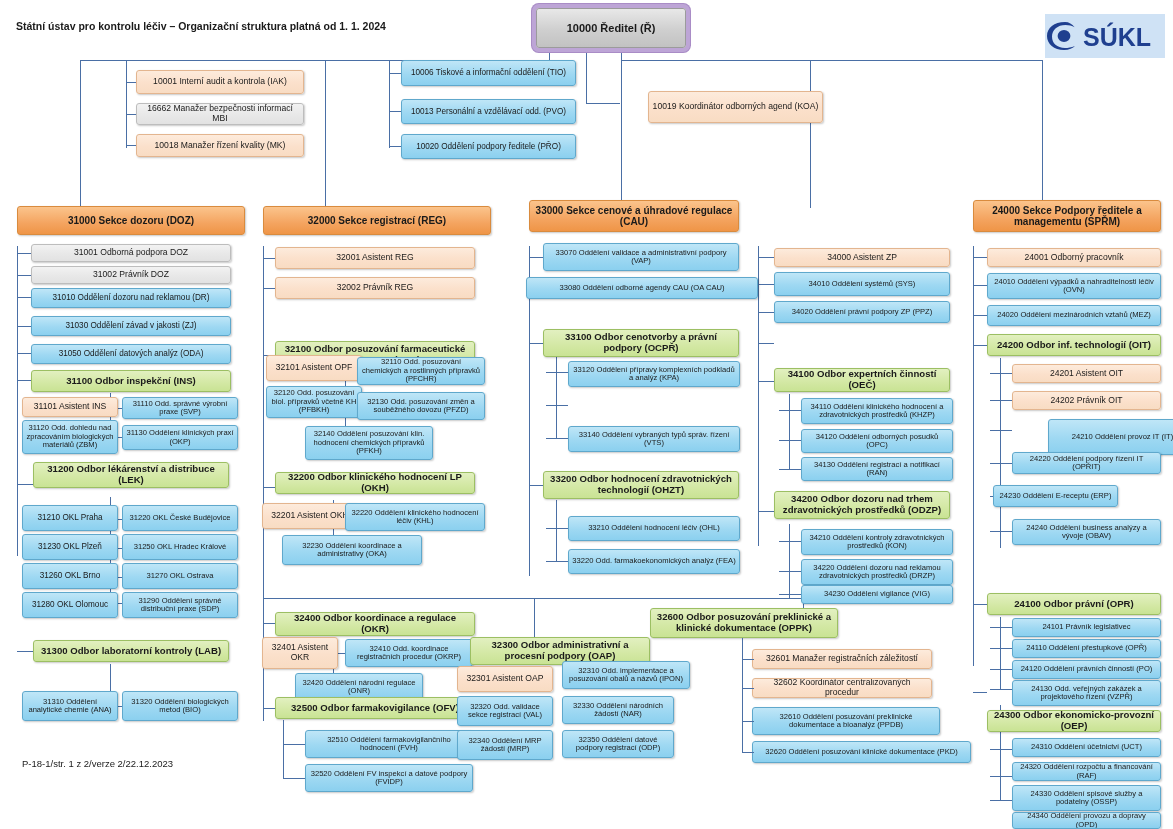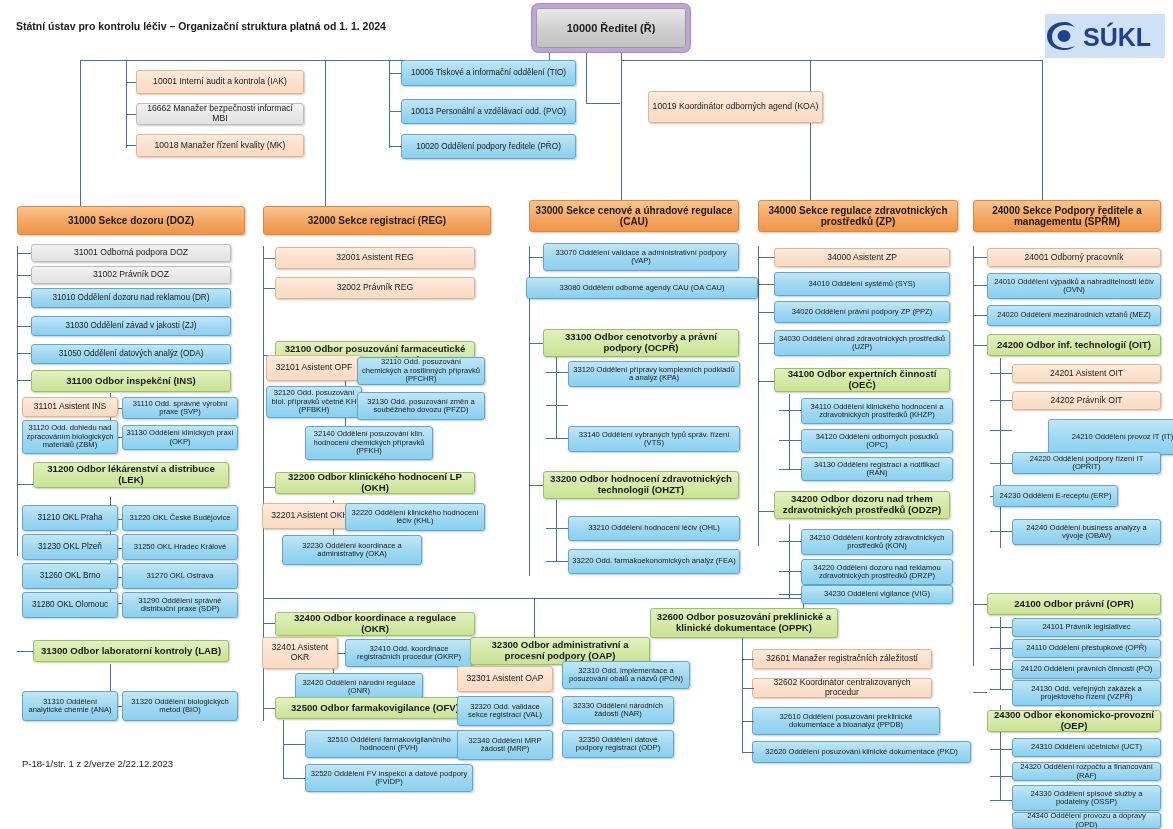--- a/index.html
+++ b/index.html
@@ -307,25 +307,23 @@
   <div class="node n-sec" style="left:529px;top:200px;width:210px;height:32px;">33000 Sekce cenové a úhradové regulace (CAU)</div>
   <div class="node n-unit n-sm" style="left:543px;top:243px;width:196px;height:28px;">33070 Oddělení validace a administrativní podpory (VAP)</div>
   <div class="node n-unit n-sm" style="left:526px;top:277px;width:232px;height:22px;">33080 Oddělení odborné agendy CAU (OA CAU)</div>
   <div class="node n-dep" style="left:543px;top:329px;width:196px;height:28px;">33100 Odbor cenotvorby a právní podpory (OCPŘ)</div>
   <div class="node n-unit n-sm" style="left:568px;top:361px;width:172px;height:26px;">33120 Oddělení přípravy komplexních podkladů a analýz (KPA)</div>
   <div class="node n-unit n-sm" style="left:568px;top:426px;width:172px;height:26px;">33140 Oddělení vybraných typů správ. řízení (VTS)</div>
   <div class="node n-dep" style="left:543px;top:471px;width:196px;height:28px;">33200 Odbor hodnocení zdravotnických technologií (OHZT)</div>
   <div class="node n-unit n-sm" style="left:568px;top:516px;width:172px;height:25px;">33210 Oddělení hodnocení léčiv (OHL)</div>
   <div class="node n-unit n-sm" style="left:568px;top:549px;width:172px;height:25px;">33220 Odd. farmakoekonomických analýz (FEA)</div>
 
-  <div class="node n-sec" style="left:758px;top:200px;width:200px;height:32px;">34000 Sekce regulace zdravotnických prostředků (ZP)</div>
   <div class="node n-staff" style="left:774px;top:248px;width:176px;height:19px;">34000 Asistent ZP</div>
   <div class="node n-unit n-sm" style="left:774px;top:272px;width:176px;height:24px;">34010 Oddělení systémů (SYS)</div>
   <div class="node n-unit n-sm" style="left:774px;top:301px;width:176px;height:22px;">34020 Oddělení právní podpory ZP (PPZ)</div>
-  <div class="node n-unit n-sm" style="left:774px;top:330px;width:176px;height:26px;">34030 Oddělení úhrad zdravotnických prostředků (UZP)</div>
   <div class="node n-dep" style="left:774px;top:368px;width:176px;height:24px;">34100 Odbor expertních činností (OEČ)</div>
   <div class="node n-unit n-sm" style="left:801px;top:398px;width:152px;height:26px;">34110 Oddělení klinického hodnocení a zdravotnických prostředků (KHZP)</div>
   <div class="node n-unit n-sm" style="left:801px;top:429px;width:152px;height:24px;">34120 Oddělení odborných posudků (OPC)</div>
   <div class="node n-unit n-sm" style="left:801px;top:457px;width:152px;height:24px;">34130 Oddělení registrací a notifikací (RAN)</div>
   <div class="node n-dep" style="left:774px;top:491px;width:176px;height:28px;">34200 Odbor dozoru nad trhem zdravotnických prostředků (ODZP)</div>
   <div class="node n-unit n-sm" style="left:801px;top:529px;width:152px;height:26px;">34210 Oddělení kontroly zdravotnických prostředků (KON)</div>
   <div class="node n-unit n-sm" style="left:801px;top:559px;width:152px;height:26px;">34220 Oddělení dozoru nad reklamou zdravotnických prostředků (DRZP)</div>
   <div class="node n-unit n-sm" style="left:801px;top:585px;width:152px;height:19px;">34230 Oddělení vigilance (VIG)</div>
 
   <div class="node n-sec" style="left:973px;top:200px;width:188px;height:32px;">24000 Sekce Podpory ředitele a managementu (SPŘM)</div>

